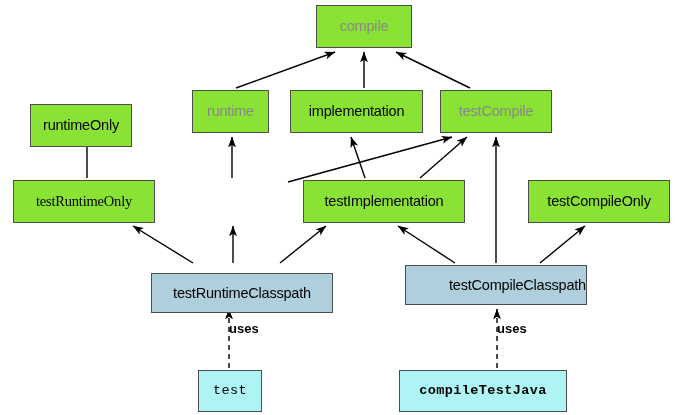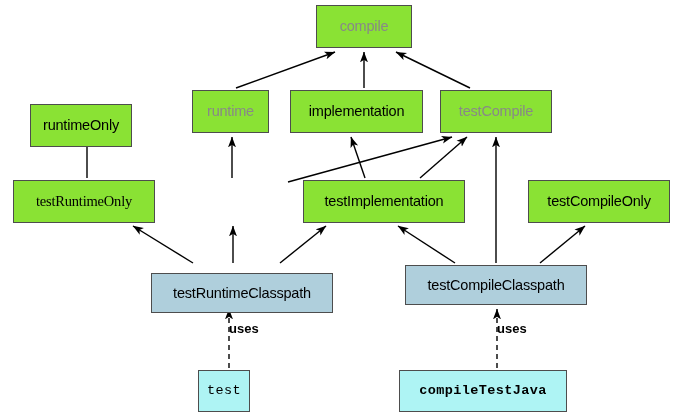--- a/index.html
+++ b/index.html
@@ -120,25 +120,25 @@
   </div>
 
   <div class="node config active" style="left:303px; top:180px; width:162px; height:43px;">
     <span class="label">testImplementation</span>
   </div>
 
   <div class="node classpath active" style="left:140px; top:273px; width:182px; height:40px;margin-left:11px;">
     <span class="label">testRuntimeClasspath</span>
   </div>
 
-  <div class="node classpath active" style="left:405px; top:265px; width:182px; height:40px;">
+  <div class="node classpath active" style="left:405px; top:265px; width:182px; height:40px;justify-content:flex-end;">
     <span class="label">testCompileClasspath</span>
   </div>
 
-  <div class="node task active" style="left:198px; top:370px; width:52px; height:42px;font-family:Liberation Mono, monospace;">
+  <div class="node task active" style="left:198px; top:370px; width:64px; height:42px;font-family:Liberation Mono, monospace;">
     <span class="label">test</span>
   </div>
 
   <div class="node task active" style="left:399px; top:370px; width:168px; height:42px;font-weight:bold;">
     <span class="label">compileTestJava</span>
   </div>
 
   <span class="edge-label" style="left:229px; top:321px;">uses</span>
   <span class="edge-label" style="left:497px; top:321px;">uses</span>
 

